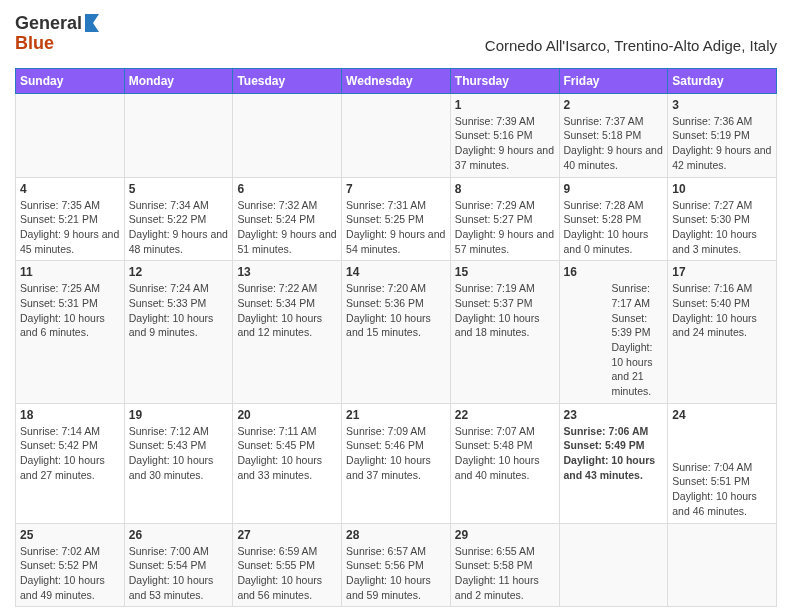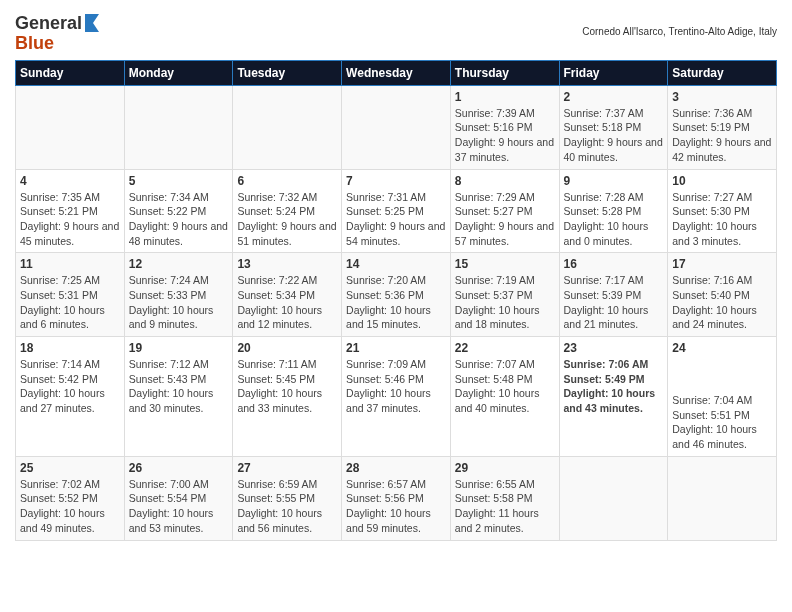--- a/index.html
+++ b/index.html
@@ -6,22 +6,22 @@
     body {
       font-family: Arial, sans-serif;
       background: #fff;
       width: 792px;
       min-height: 612px;
       padding: 10px 15px;
     }
     .header-area {
       display: flex;
       justify-content: space-between;
-      align-items: center;
-      margin-bottom: 6px;
+      align-items: flex-end;
+      margin-bottom: 14px;
     }
     .logo {
       display: flex;
       align-items: flex-start;
       margin-top: 4px;
     }
     .logo-text {
       font-size: 18px;
       font-weight: bold;
       line-height: 1.1;
@@ -36,31 +36,31 @@
     }
     .title-area {
       text-align: right;
     }
     .month-title {
       font-size: 32px;
       font-weight: bold;
       color: #333;
     }
     .subtitle {
-      font-size: 10px;
+      font-size: 15px;
       color: #333;
       font-weight: normal;
     }
     table {
       width: 100%;
       border-collapse: collapse;
       font-size: 11px;
     }
     thead tr th {
-      background-color: #0f172a;
+      background-color: #8b5cf6;
       color: #fff;
       padding: 5px 4px;
       text-align: left;
       font-size: 12px;
       font-weight: bold;
       border: 1px solid #2979c0;
     }
     tbody tr td {
       border: 1px solid #ddd;
       vertical-align: top;
@@ -216,21 +216,21 @@
 Daylight: 10 hours and 15 minutes.</div>
         </td>
         <td>
           <div class="day-number">15</div>
           <div class="day-info" style="white-space: pre-line;">Sunrise: 7:19 AM
 Sunset: 5:37 PM
 Daylight: 10 hours and 18 minutes.</div>
         </td>
         <td>
           <div class="day-number">16</div>
-          <div class="day-info" style="white-space: pre-line;">Sunrise: 7:17 AM
+          <div class="day-info" style="white-space: pre-line; margin-left: 48px;">Sunrise: 7:17 AM
 Sunset: 5:39 PM
 Daylight: 10 hours and 21 minutes.</div>
         </td>
         <td>
           <div class="day-number">17</div>
           <div class="day-info" style="white-space: pre-line;">Sunrise: 7:16 AM
 Sunset: 5:40 PM
 Daylight: 10 hours and 24 minutes.</div>
         </td>
       </tr>

